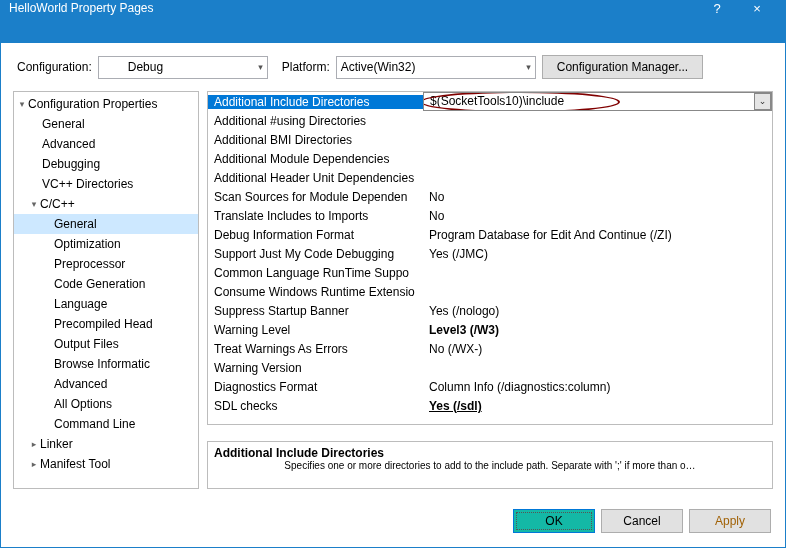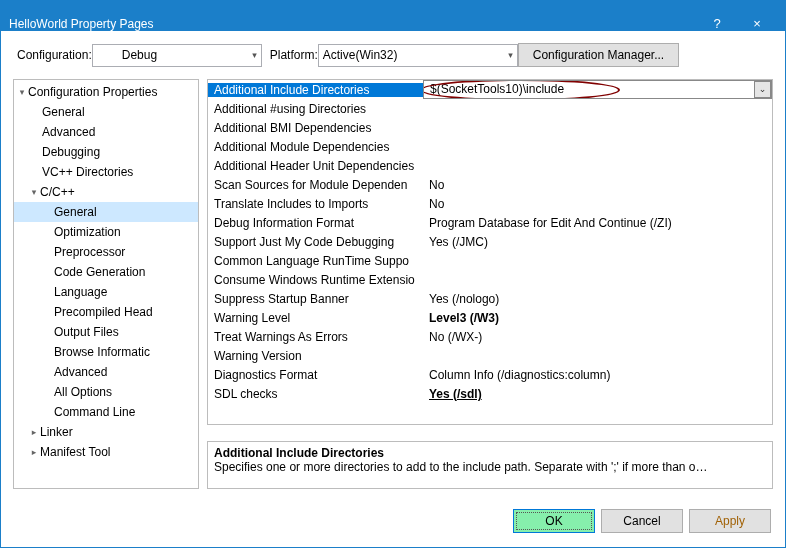--- a/index.html
+++ b/index.html
@@ -1,21 +1,21 @@
 <!DOCTYPE html>
 <html><head>
 <meta charset="utf-8">
 <style>
 * { box-sizing: border-box; margin: 0; padding: 0; }
 body { font-family: "Segoe UI", Tahoma, sans-serif; font-size: 12px; background: #fff; overflow: hidden; }
 .window { width: 786px; height: 548px; border: 1px solid #1b7fc9; display: flex; flex-direction: column; background: #fff; }
-.titlebar { height: 30px; background: #1b7fc9; color: #fff; display: flex; align-items: flex-end; padding: 0 8px; font-size: 12px; }
+.titlebar { height: 42px; background: #1b7fc9; color: #fff; display: flex; align-items: flex-start; padding: 0 8px; font-size: 12px; }
 .titlebar .title { flex: 1; }
 .titlebar .tb-btn { width: 40px; text-align: center; font-size: 13px; cursor: pointer; }
-.config-row { display: flex; align-items: center; padding: 12px 12px 12px 16px; }
+.config-row { display: flex; align-items: center; padding: 12px 12px 12px 16px; gap: 6px; }
 .config-row label { font-size: 12px; }
 .combo { flex: 1; height: 23px; border: 1px solid #abadb3; background: #fff; display: flex; align-items: center; padding: 0 4px; position: relative; cursor: pointer; font-size: 12px; }
 .combo .val { flex: 1; }
 .combo .arrow { font-size: 9px; color: #555; }
 .cfg-combo { flex: 0 0 170px; padding-left: 29px; }
 .plat-combo { flex: 0 0 200px; }
 .cfg-mgr { height: 24px; padding: 0 14px; border: 1px solid #adadad; background: #e1e1e1; cursor: pointer; font-size: 12px; }
 .content { flex: 1; display: flex; padding: 0 12px 8px 12px; gap: 8px; min-height: 0; }
 .tree { width: 186px; border: 1px solid #bcbcbc; overflow-y: auto; overflow-x: hidden; position: relative; font-size: 12px; padding: 2px 0; }
 .tree-item { display: flex; align-items: center; height: 20px; padding-right: 4px; cursor: pointer; white-space: nowrap; }
@@ -31,24 +31,24 @@
 .propgrid-body { flex: 1; overflow: hidden; }
 .prop-row { display: flex; height: 19px; align-items: center; font-size: 12px; cursor: pointer; }
 .prop-row .pname { width: 215px; padding-left: 6px; overflow: hidden; white-space: nowrap; }
 .prop-row .pval { flex: 1; padding-left: 6px; overflow: hidden; white-space: nowrap; position: relative; }
 .prop-row.selected .pname { background: #0078d7; color: #fff; }
 .prop-row.selected .pval { border: 1px solid #888; height: 19px; line-height: 17px; }
 .prop-row.selected .pval .dd { position: absolute; right: 0; top: 0; bottom: 0; width: 17px; border: 1px solid #888; background: #e5e5e5; display: flex; align-items: center; justify-content: center; font-size: 9px; color:#333; }
 .highlight-oval { position: absolute; left: -4px; top: -2px; width: 200px; height: 22px; border: 2px solid #800000; border-radius: 50%; pointer-events: none; }
 .propdesc { border: 1px solid #bcbcbc; padding: 4px 6px 6px 6px; height: 48px; }
 .propdesc .dt { font-weight: bold; font-size: 12px; }
-.propdesc .dd { font-size: 12px; overflow: hidden; white-space: nowrap; text-overflow: ellipsis; }
+.propdesc .dd { font-size: 10px; overflow: hidden; white-space: nowrap; text-overflow: ellipsis; text-align: center; }
 .buttons { display: flex; justify-content: flex-end; gap: 6px; padding: 12px 14px 14px 0; }
 .btn { width: 82px; height: 24px; border: 1px solid #adadad; background: #e1e1e1; font-size: 12px; cursor: pointer; }
-.btn.default { border: 1px solid #0078d7; background: #86efac; outline: 1px dotted #555; outline-offset: -4px;}
+.btn.default { border: 1px solid #0078d7; background: #14b8a6; outline: 1px dotted #555; outline-offset: -4px;}
 .btn.disabled { color: #a16207; cursor: default; }
 .tree::-webkit-scrollbar { width: 14px; }
 .tree::-webkit-scrollbar-track { background: #f0f0f0; }
 .tree::-webkit-scrollbar-thumb { background: #c2c2c2; }
 </style>
 </head>
 <body>
 
 <div class="window">
   <div class="titlebar">
@@ -140,21 +140,21 @@
         <div class="propgrid-body" id="propgrid">
             <div class="prop-row selected">
               <div class="pname">Additional Include Directories</div>
               <div class="pval" style="position: relative;"><span>$(SocketTools10)\include</span><span class="dd">⌄</span><span class="highlight-oval"></span></div>
             </div>
             <div class="prop-row">
               <div class="pname">Additional #using Directories</div>
               <div class="pval"><span></span></div>
             </div>
             <div class="prop-row">
-              <div class="pname">Additional BMI Dependencies</div>
+              <div class="pname">Additional BMI Directories</div>
               <div class="pval"><span></span></div>
             </div>
             <div class="prop-row">
               <div class="pname">Additional Module Dependencies</div>
               <div class="pval"><span></span></div>
             </div>
             <div class="prop-row">
               <div class="pname">Additional Header Unit Dependencies</div>
               <div class="pval"><span></span></div>
             </div>

